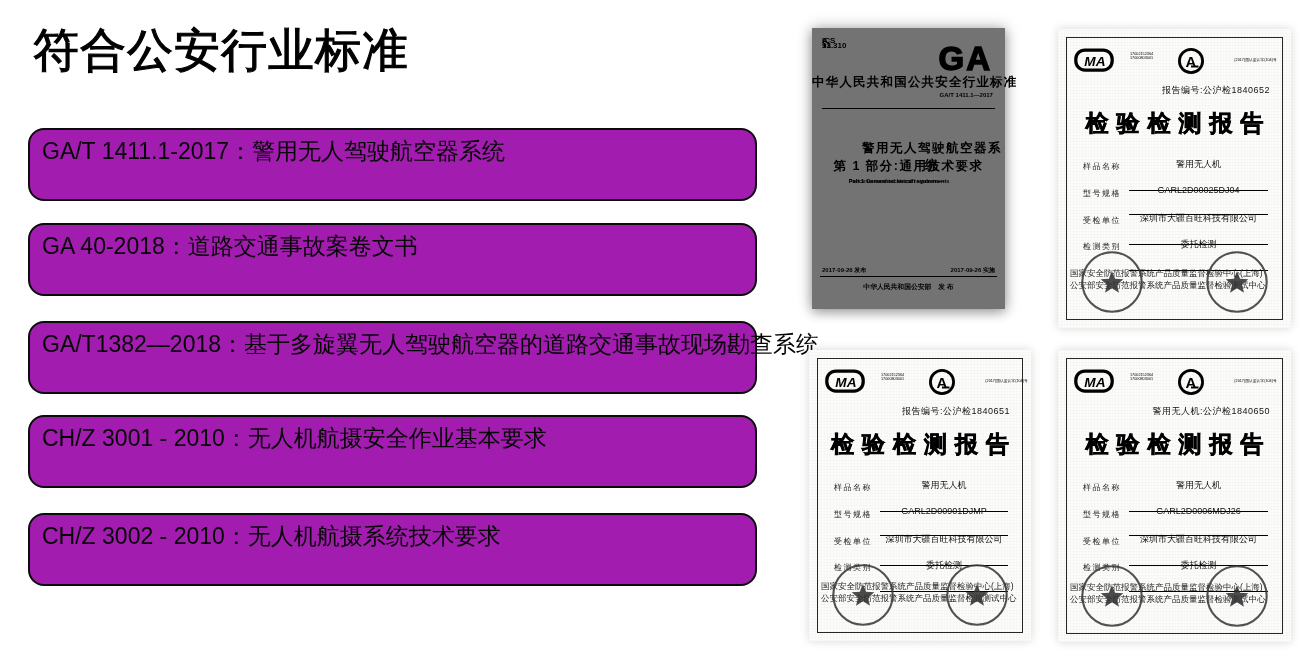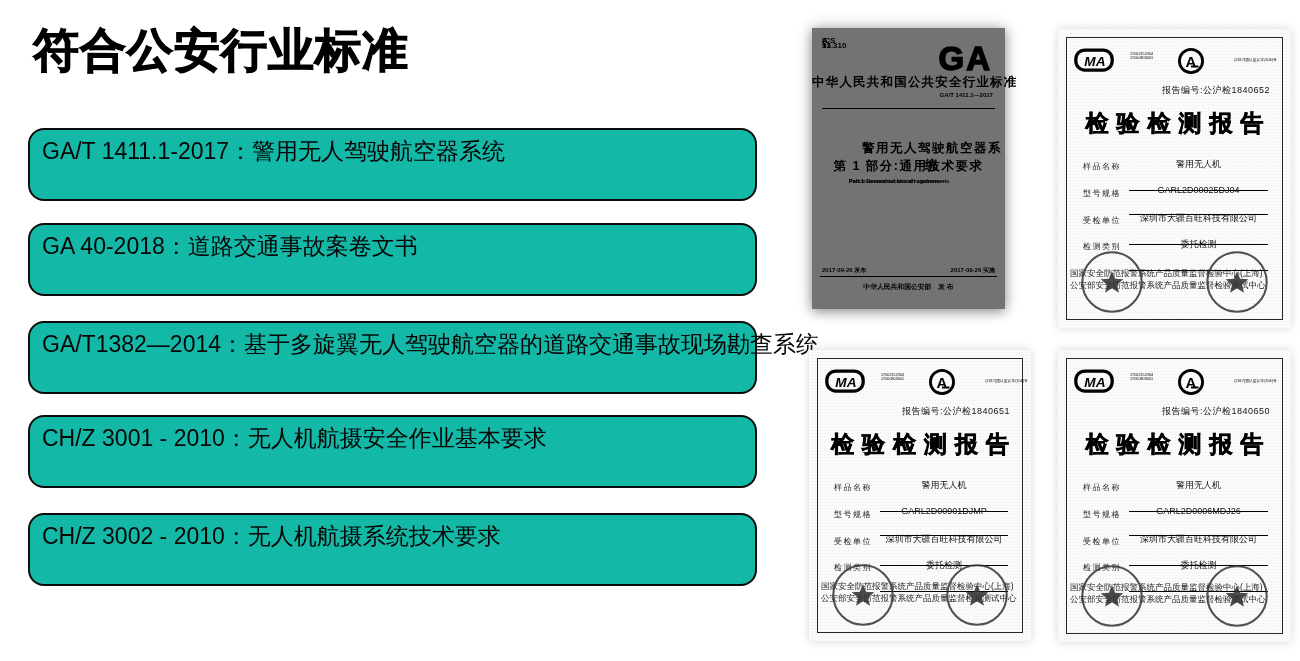--- a/index.html
+++ b/index.html
@@ -2,26 +2,26 @@
 <html><head>
 <meta charset="utf-8">
 <style>
   html,body{margin:0;padding:0;}
   body{
     width:1300px;height:661px;position:relative;background:#ffffff;
     font-family:"Liberation Sans", sans-serif;color:#000;overflow:hidden;
   }
   
   .page-title{
-    position:absolute;left:33px;top:20px;font-size:46px;font-weight:700;
+    position:absolute;left:33px;top:20px;font-size:46px;font-weight:400;
     letter-spacing:1px;color:#000;-webkit-text-stroke:1.1px #000;
   }
   .std-box{
     position:absolute;left:28px;width:729px;height:73px;box-sizing:border-box;
-    border:2.5px solid #0b0b0b;border-radius:16px;background:#14b8a6;
+    border:2.5px solid #0b0b0b;border-radius:16px;background:#a21caf;
   }
   .std-0{top:128px}.std-1{top:223px}.std-2{top:321px}.std-3{top:415px}.std-4{top:513px}
   .std-label{position:absolute;left:12px;top:6px;font-size:23px;color:#060606;white-space:nowrap;}
   
   .ga-cover{
     position:absolute;left:812px;top:28px;width:193px;height:281px;background:#737373;
     box-shadow:0 0 14px rgba(0,0,0,.32), 0 4px 10px rgba(0,0,0,.22);
   }
   .ga-cover *{position:absolute;}
   .tiny{font-size:10px;white-space:nowrap;}
@@ -80,21 +80,21 @@
 
     <div class="std-box std-0">
       <span class="std-label">GA/T 1411.1-2017：警用无人驾驶航空器系统</span>
     </div>
 
     <div class="std-box std-1">
       <span class="std-label">GA 40-2018：道路交通事故案卷文书</span>
     </div>
 
     <div class="std-box std-2">
-      <span class="std-label">GA/T1382—2014：基于多旋翼无人驾驶航空器的道路交通事故现场勘查系统</span>
+      <span class="std-label">GA/T1382—2018：基于多旋翼无人驾驶航空器的道路交通事故现场勘查系统</span>
     </div>
 
     <div class="std-box std-3">
       <span class="std-label">CH/Z 3001 - 2010：无人机航摄安全作业基本要求</span>
     </div>
 
     <div class="std-box std-4">
       <span class="std-label">CH/Z 3002 - 2010：无人机航摄系统技术要求</span>
     </div>
 
@@ -315,21 +315,21 @@
           </div>
           <div class="cnas-blk">
             <svg width="37" height="25" viewBox="0 0 37 25">
               <ellipse cx="18" cy="12.5" rx="16.8" ry="10.6" fill="none" stroke="#000" stroke-width="3"></ellipse>
               <text x="18" y="16.3" text-anchor="middle" font-size="9.5" font-weight="bold">CNAS</text>
             </svg>
 
           </div>
         </div>
 
-        <div class="report-no">报告编号:公沪检1840650</div>
+        <div class="report-no">警用无人机:公沪检1840650</div>
         <div class="cert-title">检验检测报告</div>
 
         <div class="f-row f-0">
           <span class="f-label">样品名称</span>
           <span class="f-value">警用无人机</span>
         </div>
         <div class="f-row f-1">
           <span class="f-label">型号规格</span>
           <span class="f-value">GARL2D0006MDJ26</span>
         </div>

